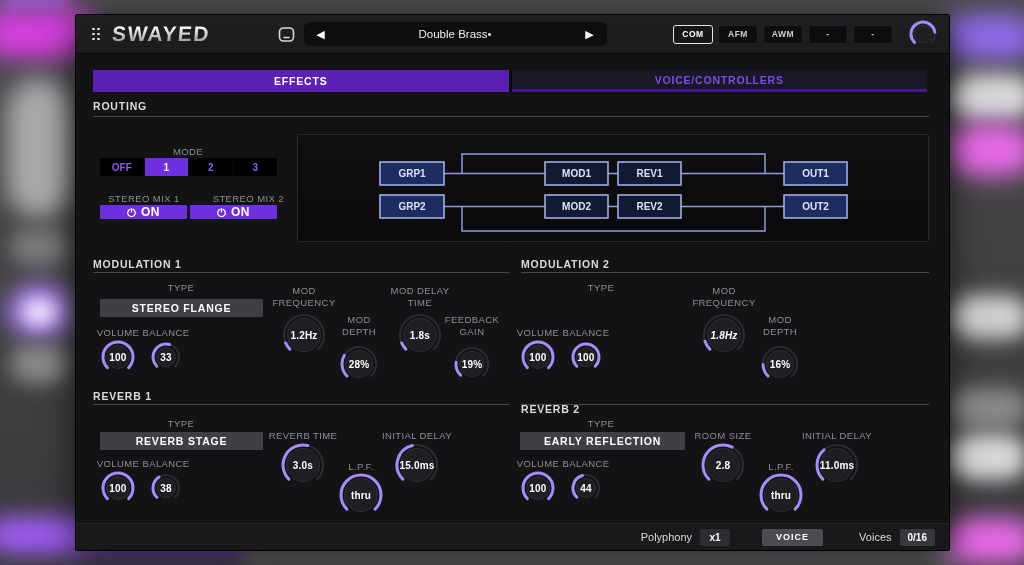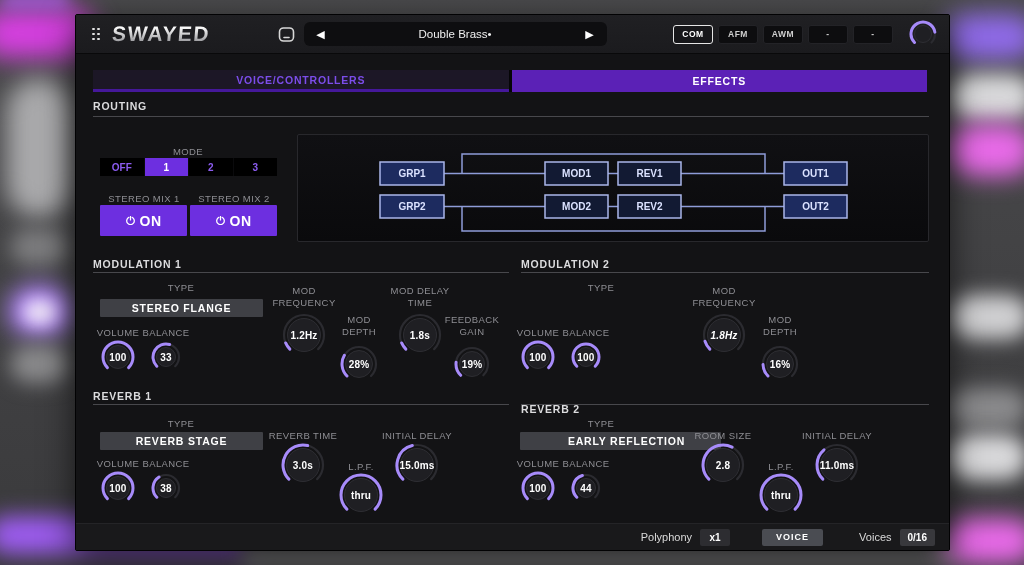--- a/index.html
+++ b/index.html
@@ -62,23 +62,23 @@
     color:#fff;font-size:10px;font-weight:bold;letter-spacing:.2px;}
   .knob svg{display:block;}
 
   
   .modes{position:absolute;left:24px;top:143px;width:177px;height:18px;display:flex;}
   .modebtn{flex:1;display:flex;align-items:center;justify-content:center;
     background:#000000;color:#8c5cf0;font-size:10px;font-weight:bold;
     border-right:1px solid #0a0a0c;cursor:pointer;}
   .modebtn:last-child{border-right:none;}
   .modebtn.active{background:#6d2fe0;color:#fff;}
-  .onbtn{position:absolute;width:87px;height:31px;background:#6d2fe0;border-radius:1px;
+  .onbtn{position:absolute;width:87px;height:14px;background:#6d2fe0;border-radius:1px;
     display:flex;align-items:center;justify-content:center;gap:5px;color:#fff;
-    font-size:14px;font-weight:bold;letter-spacing:.5px;cursor:pointer;}
+    font-size:12px;font-weight:bold;letter-spacing:.5px;cursor:pointer;}
 
   
   .rpanel{position:absolute;left:221px;top:119px;width:632px;height:108px;
     background:linear-gradient(180deg,#101013,#0a0a0c);
     border:1px solid #28282c;border-radius:2px;box-sizing:border-box;}
 
   
   .foot{position:absolute;left:0;right:0;bottom:0;height:27px;background:#19191b;
     border-top:1px solid #242427;display:flex;align-items:center;justify-content:flex-end;
     padding-right:14px;box-sizing:border-box;}
@@ -141,39 +141,39 @@
     <div class="knob inline mknob">
         <svg width="28" height="28" viewBox="0 0 28 28">
           <circle cx="14" cy="14" r="8.5" fill="#1f1f23" stroke="#2e2e33" stroke-width="1"></circle>
           <path d="M 5.51 22.49 A 12 12 0 1 1 22.49 22.49" fill="none" stroke="#2b2b30" stroke-width="2.2" stroke-linecap="round"></path>
           <path d="M 5.51 22.49 A 12 12 0 1 1 25.85 12.12" fill="none" stroke="#a78bfa" stroke-width="3" stroke-linecap="round"></path>
         </svg>
       </div>
   </div>
 
   <div class="tabs">
+    <div class="tab active">EFFECTS</div>
     <div class="tab inactive">VOICE/CONTROLLERS</div>
-    <div class="tab active">EFFECTS</div>
   </div>
 
   <div class="content">
 
     <div class="sec-title" style="left:17px;top:85px;">ROUTING</div>
     <div class="sec-line" style="left:17px;top:101px;width:836px;"></div>
 
     <div class="klabel" style="left:112px;top:131px;width:80px;">MODE</div>
     <div class="modes">
       <div class="modebtn">OFF</div>
       <div class="modebtn active">1</div>
       <div class="modebtn">2</div>
       <div class="modebtn">3</div>
     </div>
 
     <div class="klabel" style="left:68px;top:178px;width:100px;">STEREO MIX 1</div>
-    <div class="klabel" style="left:158px;top:178px;width:100px;">STEREO MIX 2</div>
+    <div class="klabel" style="left:158px;top:178px;width:100px;text-align:right;">STEREO MIX 2</div>
     <div class="onbtn" style="left:24px;top:190px;">
       <svg width="9" height="9" viewBox="0 0 10 10">
         <path d="M3.2 1.6 A4.2 4.2 0 1 0 6.8 1.6" fill="none" stroke="#fff" stroke-width="1.4" stroke-linecap="round"></path>
         <line x1="5" y1="0.4" x2="5" y2="4.4" stroke="#fff" stroke-width="1.4" stroke-linecap="round"></line>
       </svg>
       <span>ON</span>
     </div>
     <div class="onbtn" style="left:114px;top:190px;">
       <svg width="9" height="9" viewBox="0 0 10 10">
         <path d="M3.2 1.6 A4.2 4.2 0 1 0 6.8 1.6" fill="none" stroke="#fff" stroke-width="1.4" stroke-linecap="round"></path>
@@ -372,21 +372,21 @@
           <circle cx="22" cy="22" r="16.5" fill="#1f1f23" stroke="#2e2e33" stroke-width="1"></circle>
           <path d="M 7.86 36.14 A 20 20 0 1 1 36.14 36.14" fill="none" stroke="#2b2b30" stroke-width="2.2" stroke-linecap="round"></path>
           <path d="M 7.86 36.14 A 20 20 0 0 1 17.33 2.55" fill="none" stroke="#a78bfa" stroke-width="3" stroke-linecap="round"></path>
         </svg>
         <span class="kv">15.0ms</span>
       </div>
 
     <div class="sec-title" style="left:445px;top:388px;">REVERB 2</div>
     <div class="sec-line" style="left:445px;top:389px;width:408px;"></div>
     <div class="klabel" style="left:525px;top:403px;width:80px;">TYPE</div>
-    <div class="typebox" style="left:444px;top:417px;width:189px;padding-left:12px;">EARLY REFLECTION</div>
+    <div class="typebox" style="left:444px;top:417px;width:165px;">EARLY REFLECTION</div>
     <div class="klabel" style="left:462px;top:443px;width:60px;">VOLUME</div>
     <div class="knob" style="left:445px;top:456px;">
         <svg width="34" height="34" viewBox="0 0 34 34">
           <circle cx="17" cy="17" r="11.5" fill="#1f1f23" stroke="#2e2e33" stroke-width="1"></circle>
           <path d="M 6.39 27.61 A 15 15 0 1 1 27.61 27.61" fill="none" stroke="#2b2b30" stroke-width="2.2" stroke-linecap="round"></path>
           <path d="M 6.39 27.61 A 15 15 0 1 1 27.61 27.61" fill="none" stroke="#a78bfa" stroke-width="3" stroke-linecap="round"></path>
         </svg>
         <span class="kv">100</span>
       </div>
     <div class="klabel" style="left:510px;top:443px;width:60px;">BALANCE</div>

